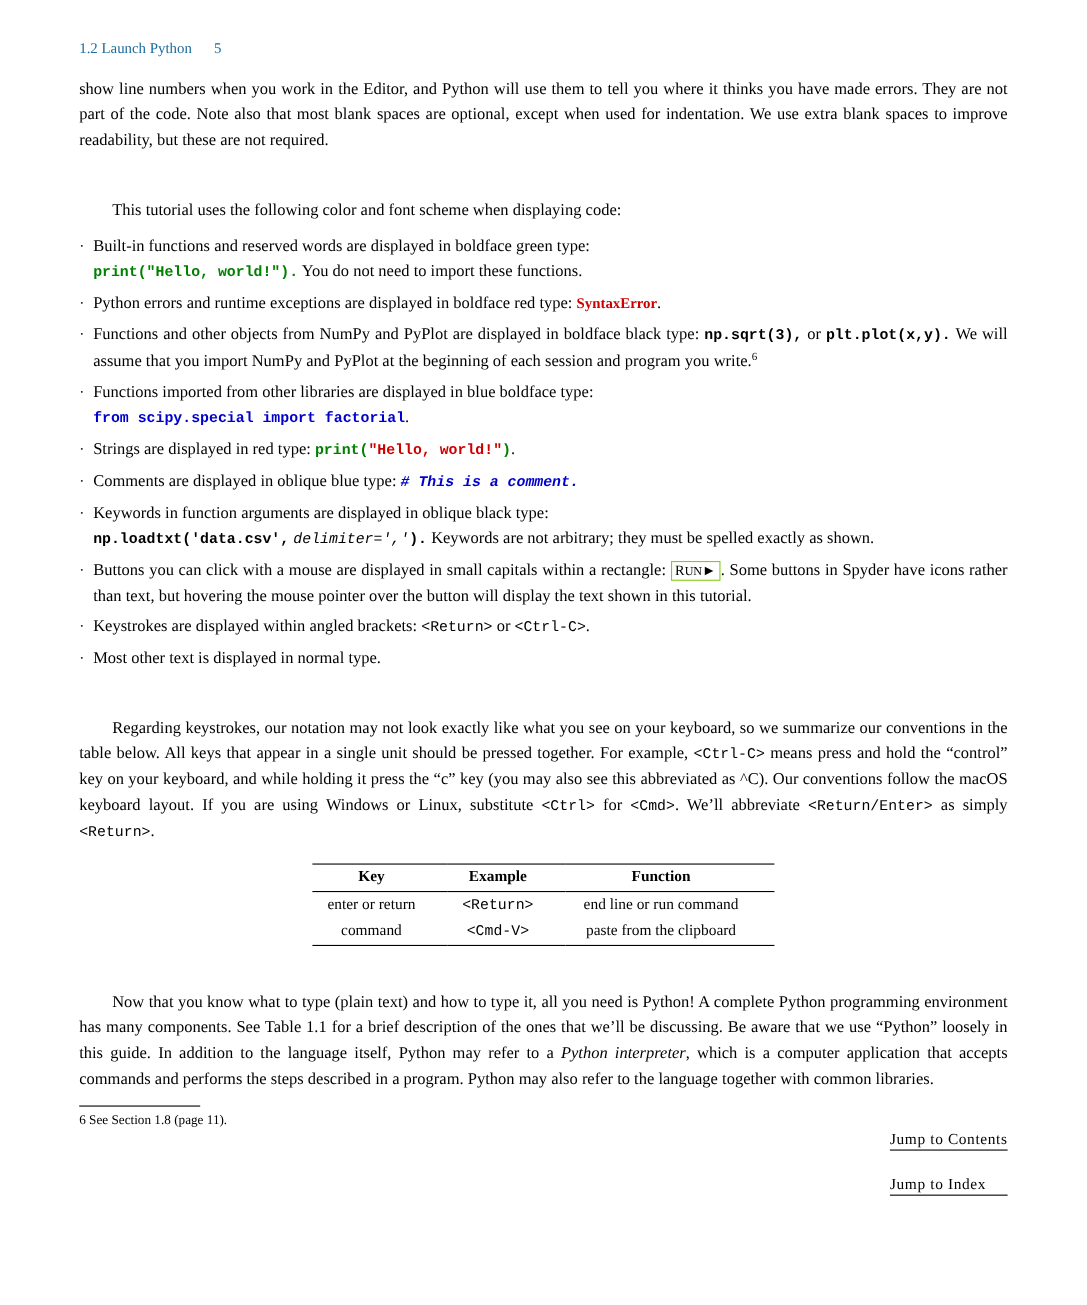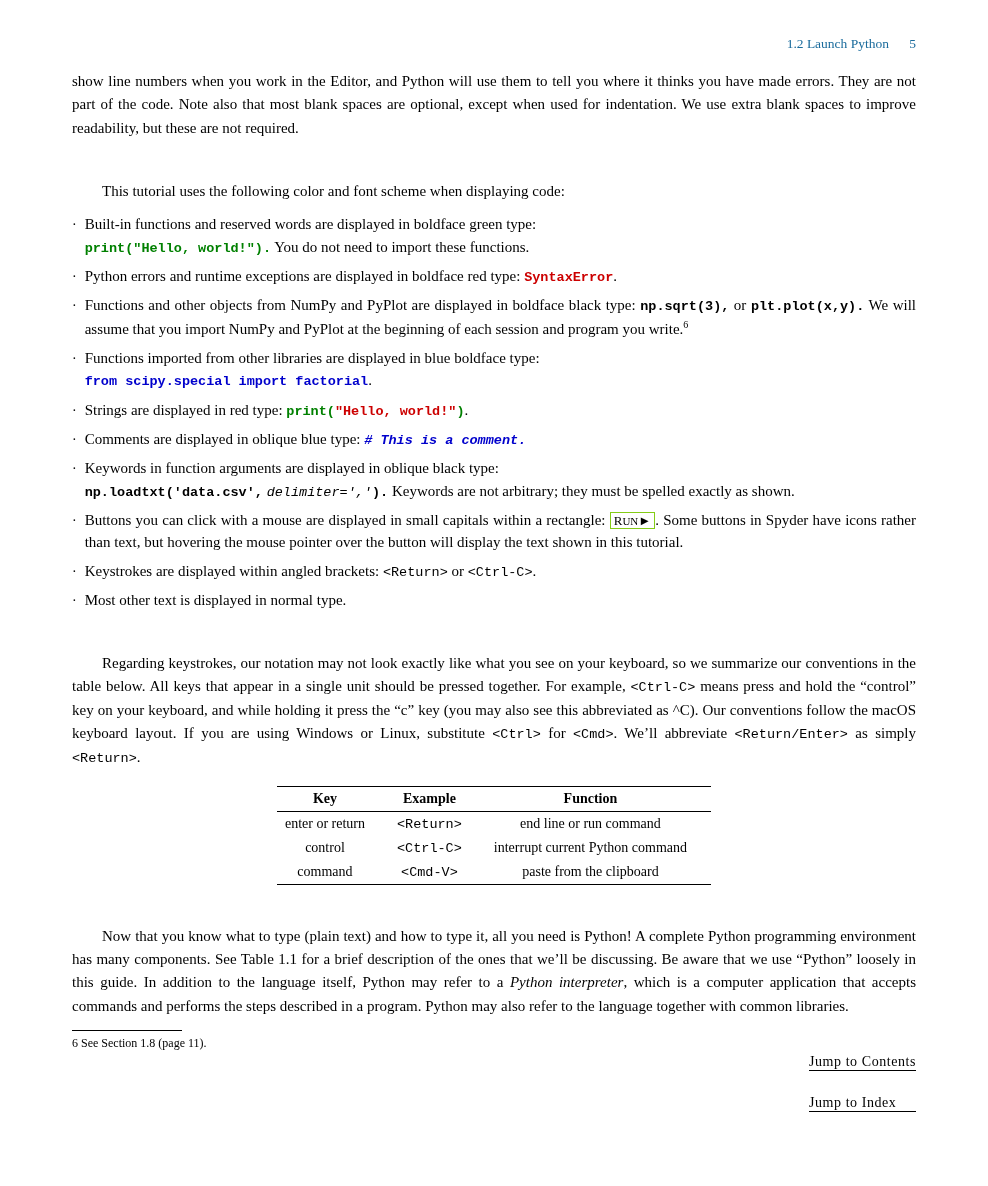--- a/index.html
+++ b/index.html
@@ -13,21 +13,20 @@
       min-height: 1186px;
       position: relative;
     }
 
     .page {
       padding: 36px 72px 80px 72px;
       position: relative;
     }
 
     .page-header {
-      text-align: right;
       font-size: 13.5px;
       color: #1a6b9c;
       margin-bottom: 18px;
       padding-bottom: 0;
     }
 
     p {
       margin-bottom: 10px;
       line-height: 1.55;
       text-align: justify;
@@ -66,21 +65,21 @@
     .green-bold {
       color: #008000;
       font-weight: bold;
       font-family: "Courier New", Courier, monospace;
       font-size: 13.5px;
     }
 
     .red-bold {
       color: #cc0000;
       font-weight: bold;
-      font-family: Liberation Mono, monospace;
+      font-family: Liberation Serif, serif;
       font-size: 13.5px;
       margin-top: 24px;
     }
 
     .black-bold {
       font-weight: bold;
       font-family: "Courier New", Courier, monospace;
       font-size: 13.5px;
     }
 
@@ -309,25 +308,20 @@
         <th>Function</th>
       </tr>
     </thead>
     <tbody>
       <tr>
         <td>enter or return</td>
         <td><span class="kbd">&lt;Return&gt;</span></td>
         <td>end line or run command</td>
       </tr>
       <tr>
-        <td>control</td>
-        <td><span class="kbd">&lt;Ctrl-C&gt;</span></td>
-        <td>interrupt current Python command</td>
-      </tr>
-      <tr>
         <td>command</td>
         <td><span class="kbd">&lt;Cmd-V&gt;</span></td>
         <td>paste from the clipboard</td>
       </tr>
     </tbody>
   </table>
 
   <p class="indent">
     Now that you know what to type (plain text) and how to type it, all you need is Python! A complete Python programming environment has many components. See Table 1.1 for a brief description of the ones that we’ll be discussing. Be aware that we use “Python” loosely in this guide. In addition to the language itself, Python may refer to a <span class="italic-text">Python interpreter</span>, which is a computer application that accepts commands and performs the steps described in a program. Python may also refer to the language together with common libraries.
   </p>

